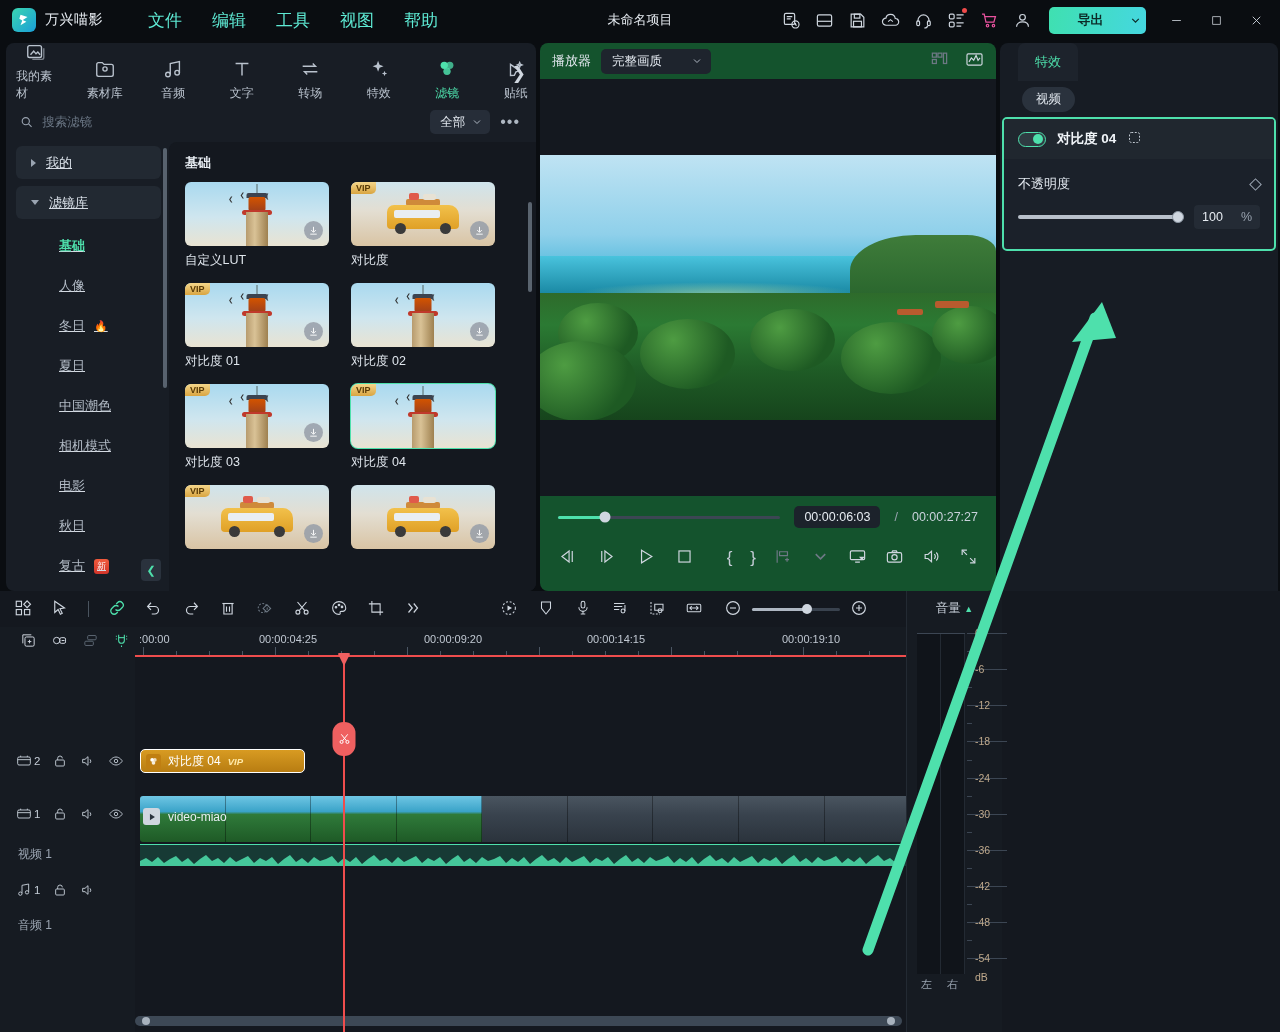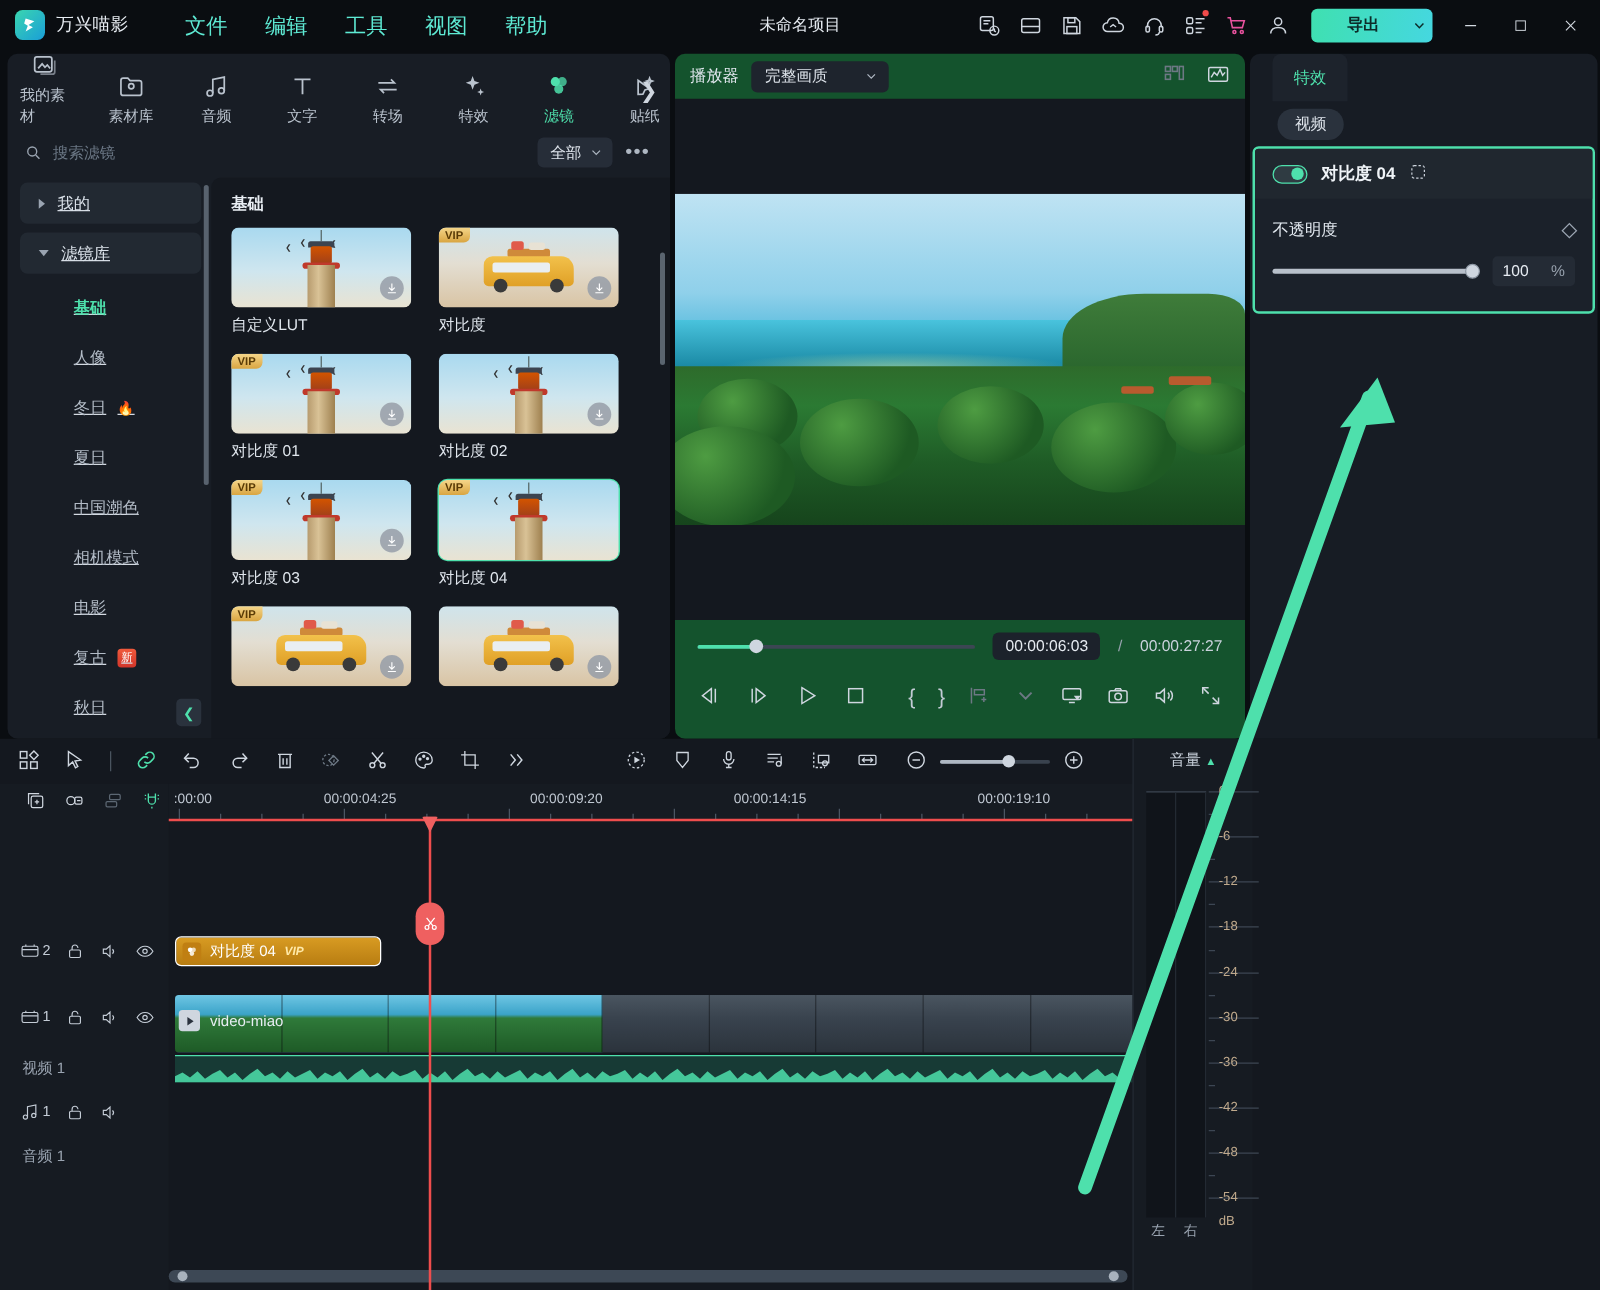--- a/index.html
+++ b/index.html
@@ -595,25 +595,25 @@
         <div class="cat-item">
           <span>中国潮色</span>
         </div>
         <div class="cat-item">
           <span>相机模式</span>
         </div>
         <div class="cat-item">
           <span>电影</span>
         </div>
         <div class="cat-item">
+          <span>秋日</span>
+        </div>
+        <div class="cat-item">
           <span>复古</span>
           <span class="tag-new">新</span>
-        </div>
-        <div class="cat-item">
-          <span>秋日</span>
         </div>
         <div class="cat-scrollbar"></div>
         <div class="collapse-btn">❮</div>
       </div>
 
       <div class="grid-area">
         <div class="grid-title">基础</div>
         <div class="thumb-grid">
 
           <div class="thumb-cell">

